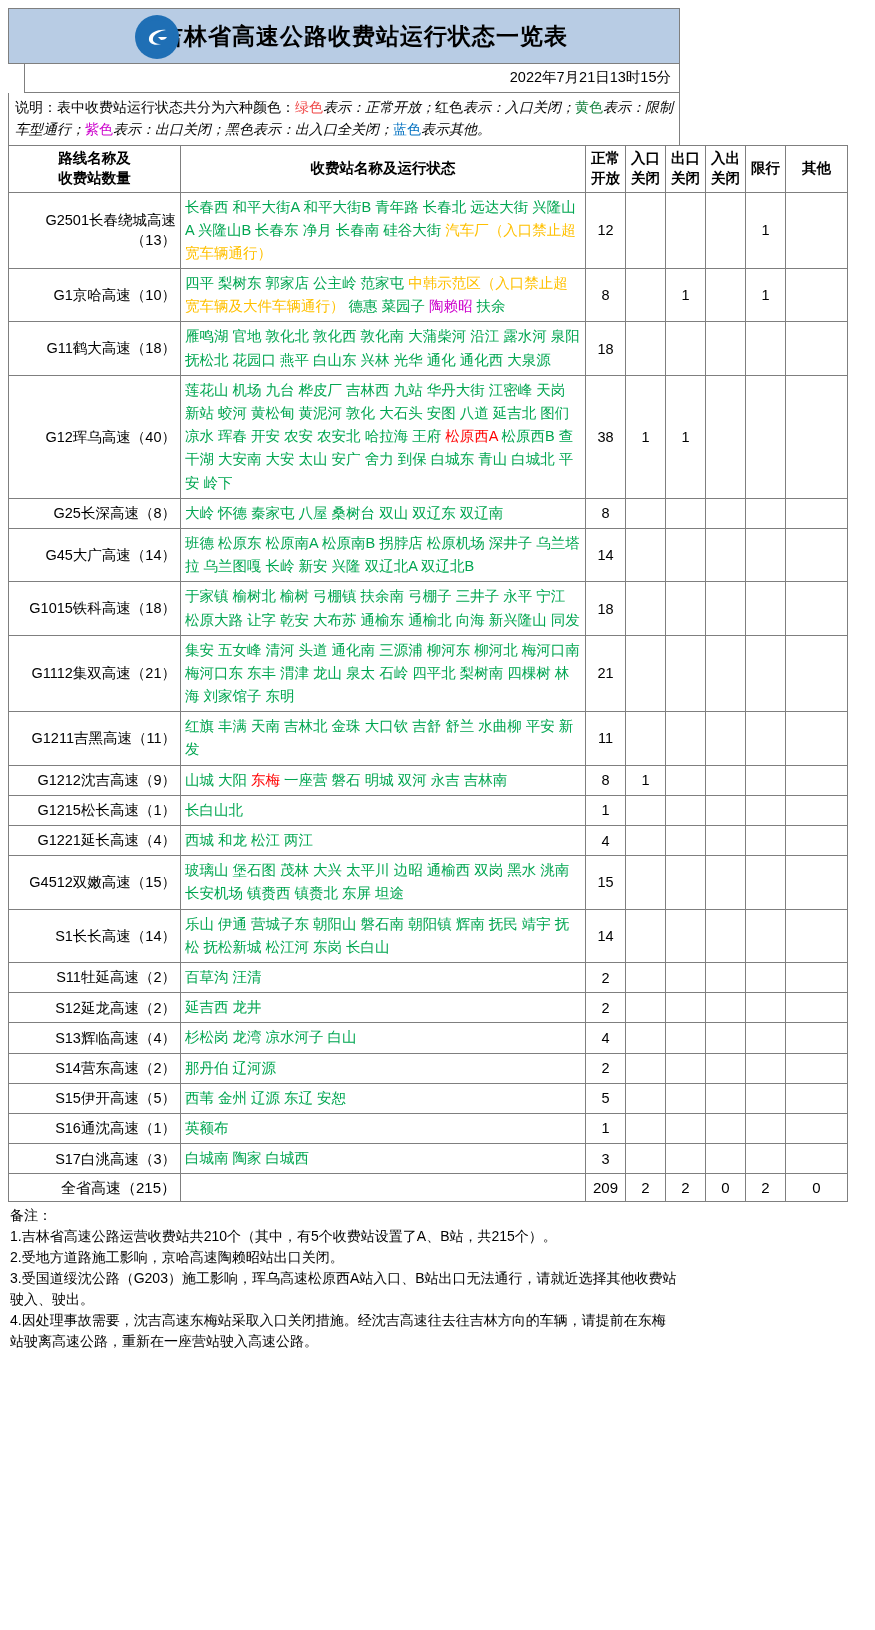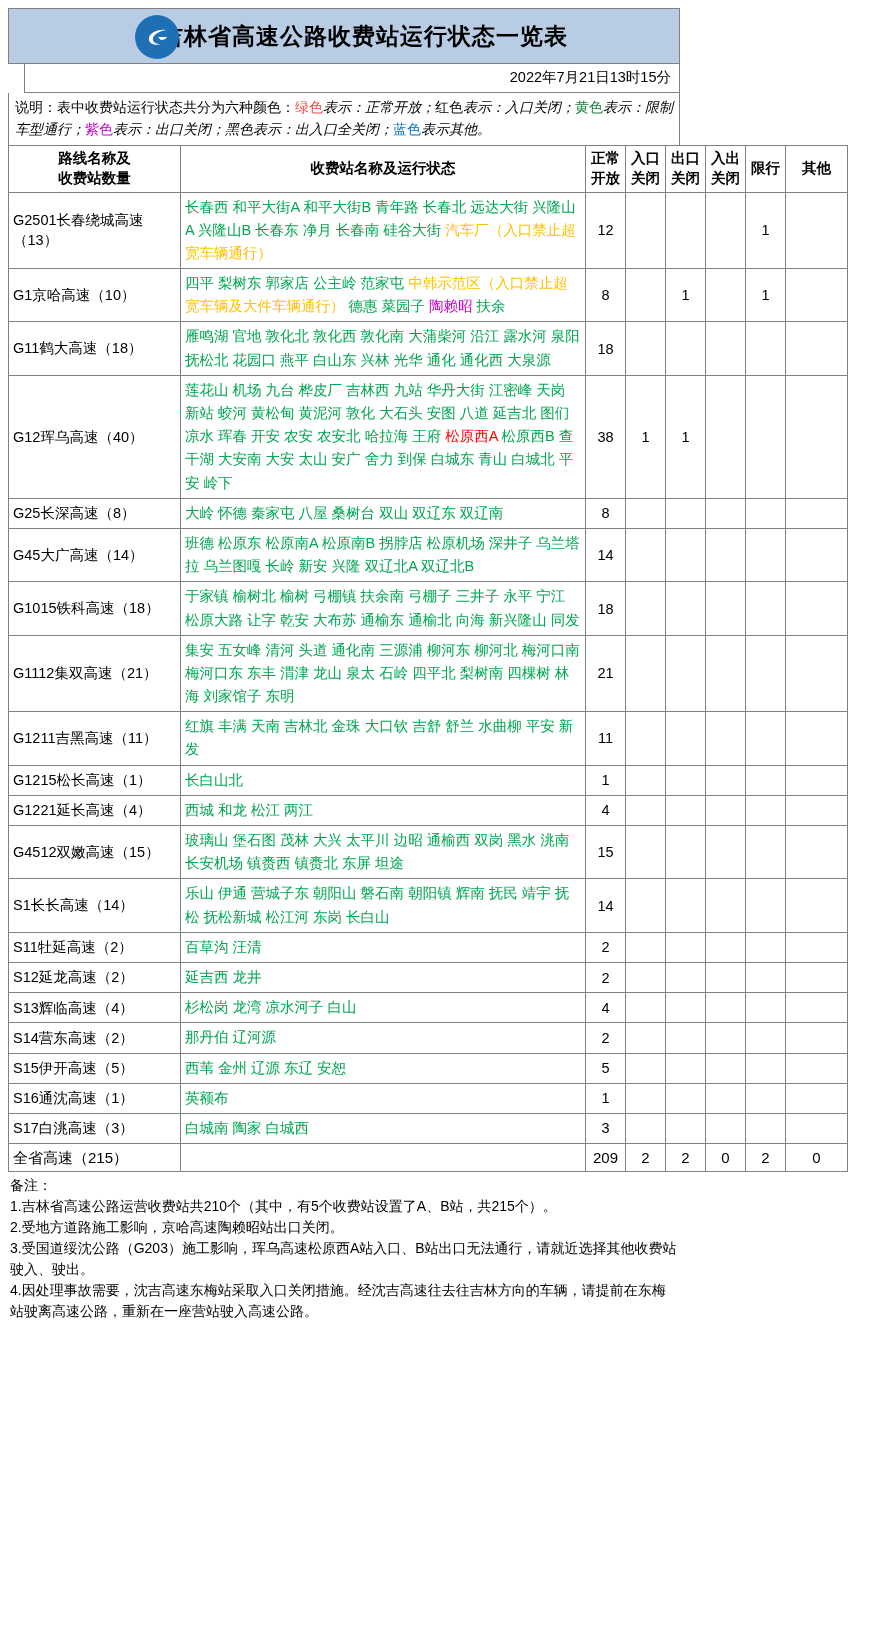--- a/index.html
+++ b/index.html
@@ -75,21 +75,21 @@
     padding:6px 2px;
     line-height:1.35;
   }
   th.c-num{font-size:14px;}
   .col-route{width:172px;}
   .col-stations{width:405px;}
   .col-n{width:40px;}
   .col-other{width:62px;}
 
   td.route{
-    text-align:left;
+    text-align:right;
     font-size:15px;
     line-height:1.4;
   }
   td.stations{
     text-align:left;
     line-height:1.6;
     font-size:14.5px;
     padding:4px 6px;
   }
   td.num{
@@ -247,20 +247,30 @@
           <td class="route">G1211吉黑高速（11）</td>
           <td class="stations"><span class="s-green">红旗  丰满  天南  吉林北  金珠  大口钦  吉舒  舒兰  水曲柳  平安  新发</span></td>
           <td class="num">11</td>
           <td class="num"></td>
           <td class="num"></td>
           <td class="num"></td>
           <td class="num"></td>
           <td class="num"></td>
         </tr>
         <tr>
+          <td class="route">G1212沈吉高速（9）</td>
+          <td class="stations"><span class="s-green">山城  大阳  </span><span class="s-red">东梅</span><span class="s-green">  一座营  磐石  明城  双河  永吉  吉林南</span></td>
+          <td class="num">8</td>
+          <td class="num">1</td>
+          <td class="num"></td>
+          <td class="num"></td>
+          <td class="num"></td>
+          <td class="num"></td>
+        </tr>
+        <tr>
           <td class="route">G1215松长高速（1）</td>
           <td class="stations"><span class="s-green">长白山北</span></td>
           <td class="num">1</td>
           <td class="num"></td>
           <td class="num"></td>
           <td class="num"></td>
           <td class="num"></td>
           <td class="num"></td>
         </tr>
         <tr>

